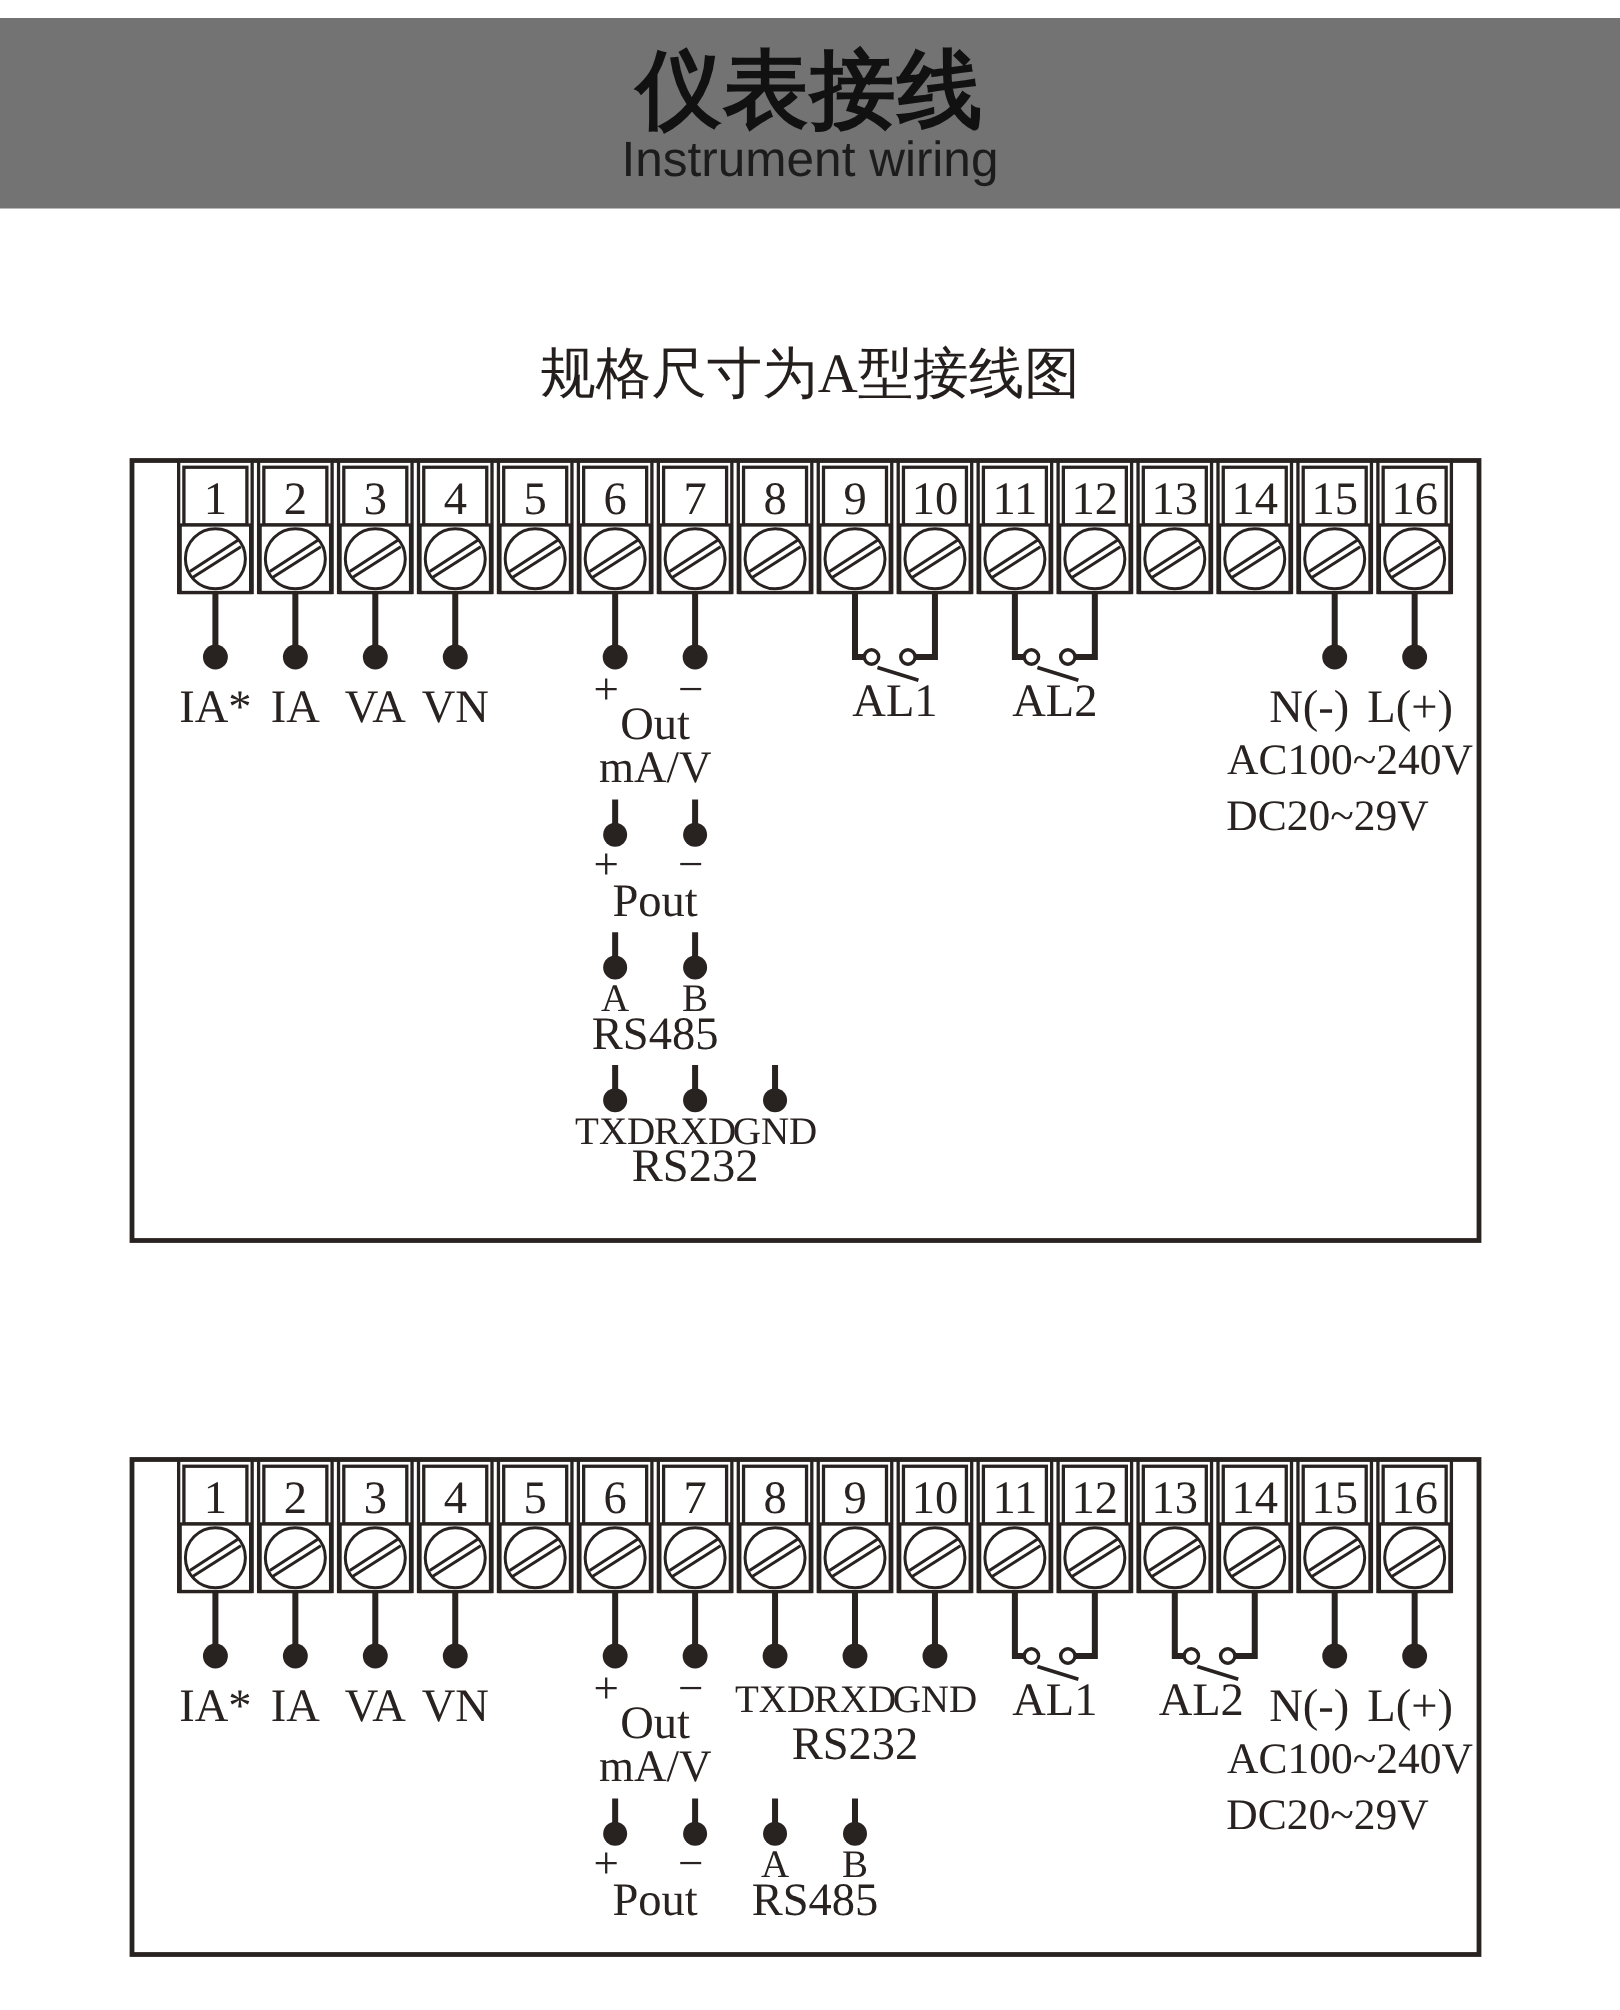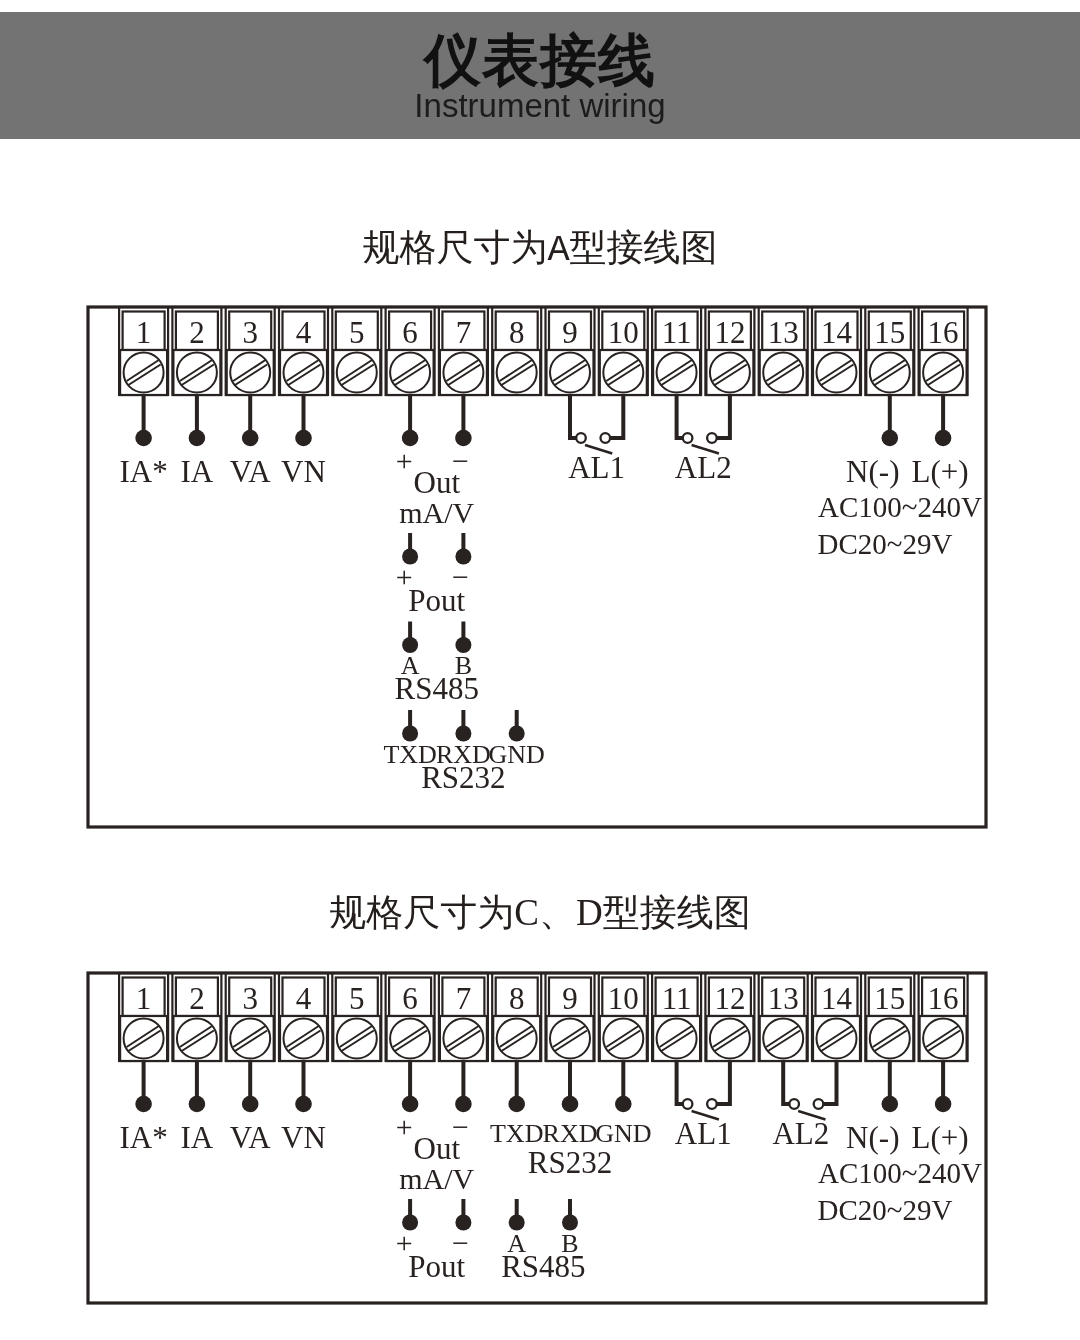--- a/index.html
+++ b/index.html
@@ -24,37 +24,36 @@
     font-family:"Liberation Sans","DejaVu Sans",sans-serif;
     font-weight:400;font-size:33px;line-height:30px;color:#1c1c1c;
     margin-top:1px;
   }
   .diagram-heading{
     position:absolute;left:0;width:1080px;text-align:center;
     font-family:"Liberation Serif","DejaVu Serif",serif;
     font-weight:400;font-size:37px;line-height:44px;color:#241f1d;
     margin:0;
   }
-  .heading-a{top:228px;font-family:Liberation Mono, monospace;}
+  .heading-a{top:228px;}
   .heading-cd{top:891px;}
   #diagram-svg{position:absolute;left:0;top:0;
     font-family:"Liberation Serif","DejaVu Serif",serif;}
 </style>
 </head>
 <body>
 
 <div class="page">
 
   <header class="banner" style="background: #737373;">
     <div class="banner-title">仪表接线</div>
     <div class="banner-subtitle">Instrument wiring</div>
   </header>
 
   <h2 class="diagram-heading heading-a">规格尺寸为A型接线图</h2>
-  <h2 class="diagram-heading heading-cd">规格尺寸为C、D型接线图</h2>
 
   <svg id="diagram-svg" width="1080" height="1340" viewBox="0 0 1080 1340">
       <g>
         <rect x="88" y="307" width="898" height="520" fill="none" stroke="#282220" stroke-width="3.2"></rect>
         <rect x="119.1" y="307" width="49" height="88" fill="none" stroke="#282220" stroke-width="2.2"></rect>
         <rect x="122.6" y="311.5" width="42" height="38.5" fill="#ffffff" stroke="#282220" stroke-width="2.2"></rect>
         <text x="143.6" y="332" font-size="31" text-anchor="middle" dominant-baseline="central" fill="#282220">1</text>
         <rect x="120.1" y="350" width="47" height="45" fill="#ffffff" stroke="#282220" stroke-width="2.2"></rect>
         <circle cx="143.6" cy="372.5" r="20" fill="#ffffff" stroke="#282220" stroke-width="2"></circle>
         <line x1="126.6" y1="381" x2="159.6" y2="359.5" stroke="#282220" stroke-width="2"></line>

